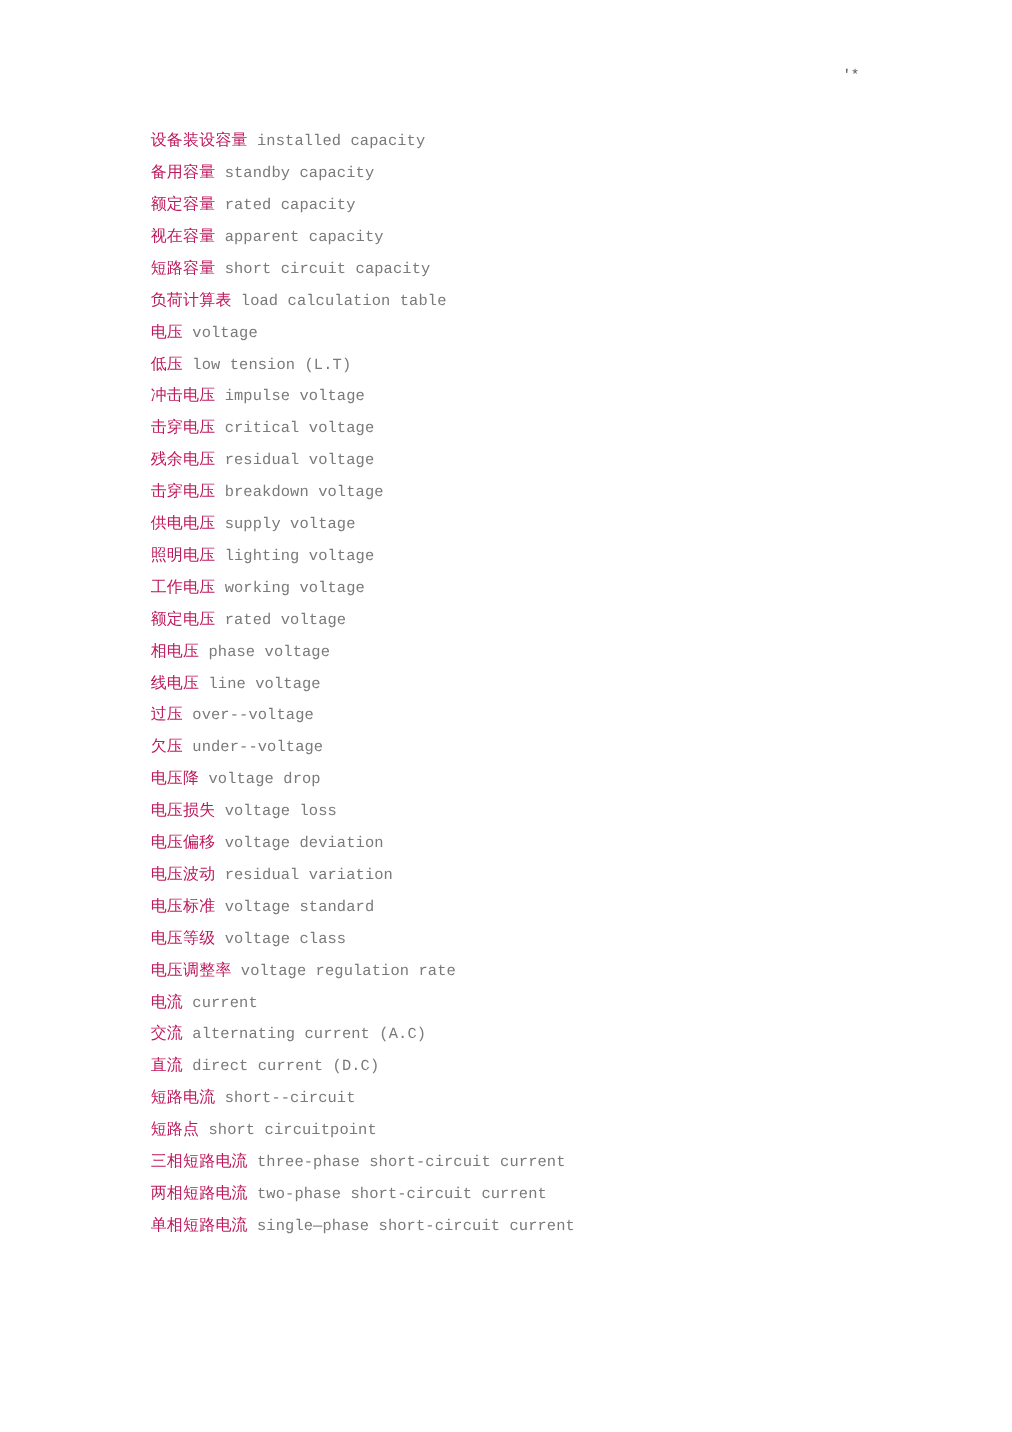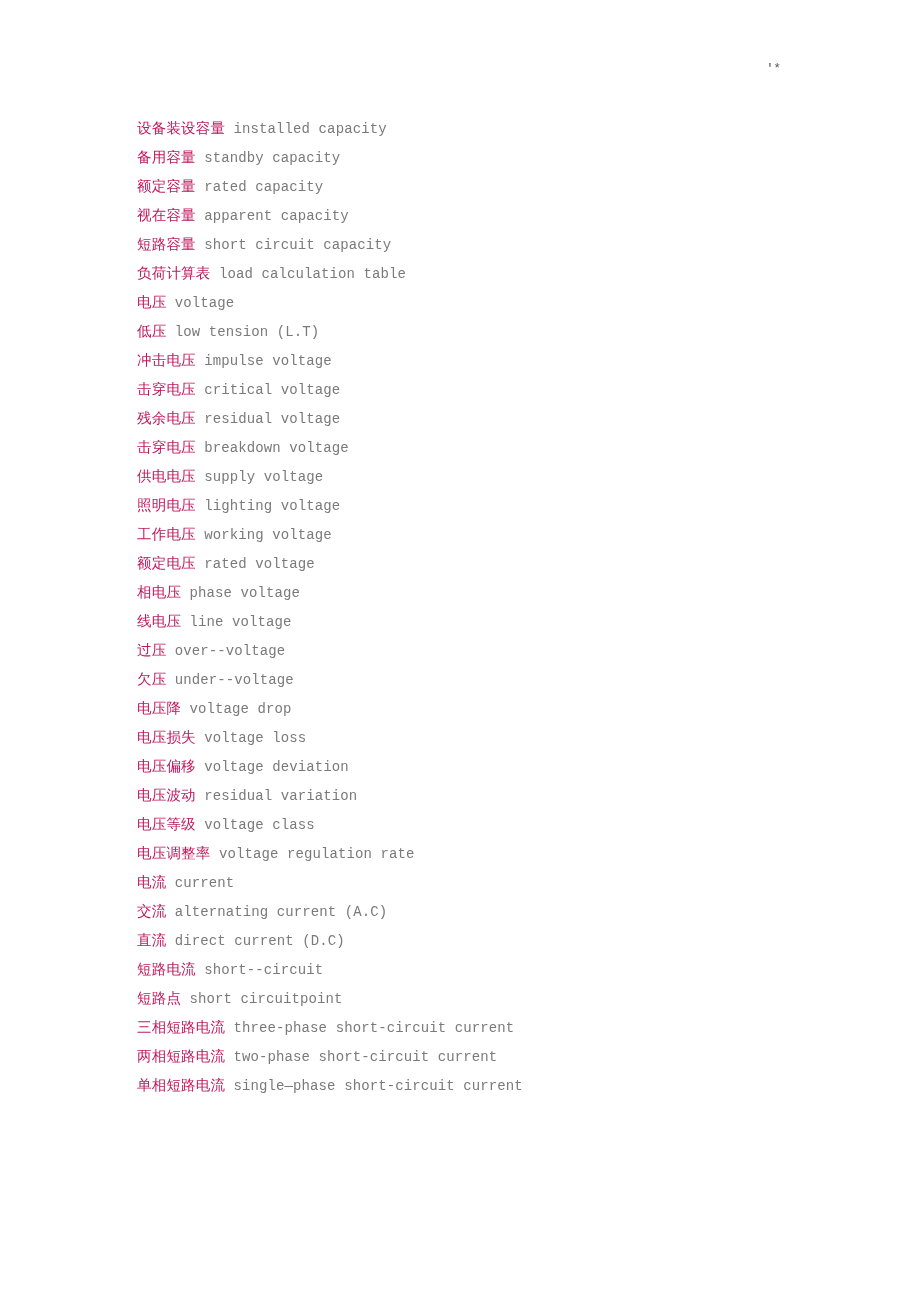--- a/index.html
+++ b/index.html
@@ -98,20 +98,21 @@
       <div class="entry"><span class="term">工作电压</span><span class="sep"> </span><span class="gloss">working voltage</span></div>
       <div class="entry"><span class="term">额定电压</span><span class="sep"> </span><span class="gloss">rated voltage</span></div>
       <div class="entry"><span class="term">相电压</span><span class="sep"> </span><span class="gloss">phase voltage</span></div>
       <div class="entry"><span class="term">线电压</span><span class="sep"> </span><span class="gloss">line voltage</span></div>
       <div class="entry"><span class="term">过压</span><span class="sep"> </span><span class="gloss">over--voltage</span></div>
       <div class="entry"><span class="term">欠压</span><span class="sep"> </span><span class="gloss">under--voltage</span></div>
       <div class="entry"><span class="term">电压降</span><span class="sep"> </span><span class="gloss">voltage drop</span></div>
       <div class="entry"><span class="term">电压损失</span><span class="sep"> </span><span class="gloss">voltage loss</span></div>
       <div class="entry"><span class="term">电压偏移</span><span class="sep"> </span><span class="gloss">voltage deviation</span></div>
       <div class="entry"><span class="term">电压波动</span><span class="sep"> </span><span class="gloss">residual variation</span></div>
+      <div class="entry"><span class="term">电压标准</span><span class="sep"> </span><span class="gloss">voltage standard</span></div>
       <div class="entry"><span class="term">电压等级</span><span class="sep"> </span><span class="gloss">voltage class</span></div>
       <div class="entry"><span class="term">电压调整率</span><span class="sep"> </span><span class="gloss">voltage regulation rate</span></div>
       <div class="entry"><span class="term">电流</span><span class="sep"> </span><span class="gloss">current</span></div>
       <div class="entry"><span class="term">交流</span><span class="sep"> </span><span class="gloss">alternating current (A.C)</span></div>
       <div class="entry"><span class="term">直流</span><span class="sep"> </span><span class="gloss">direct current (D.C)</span></div>
       <div class="entry"><span class="term">短路电流</span><span class="sep"> </span><span class="gloss">short--circuit</span></div>
       <div class="entry"><span class="term">短路点</span><span class="sep"> </span><span class="gloss">short circuitpoint</span></div>
       <div class="entry"><span class="term">三相短路电流</span><span class="sep"> </span><span class="gloss">three-phase short-circuit current</span></div>
       <div class="entry"><span class="term">两相短路电流</span><span class="sep"> </span><span class="gloss">two-phase short-circuit current</span></div>
       <div class="entry"><span class="term">单相短路电流</span><span class="sep"> </span><span class="gloss">single—phase short-circuit current</span></div>

